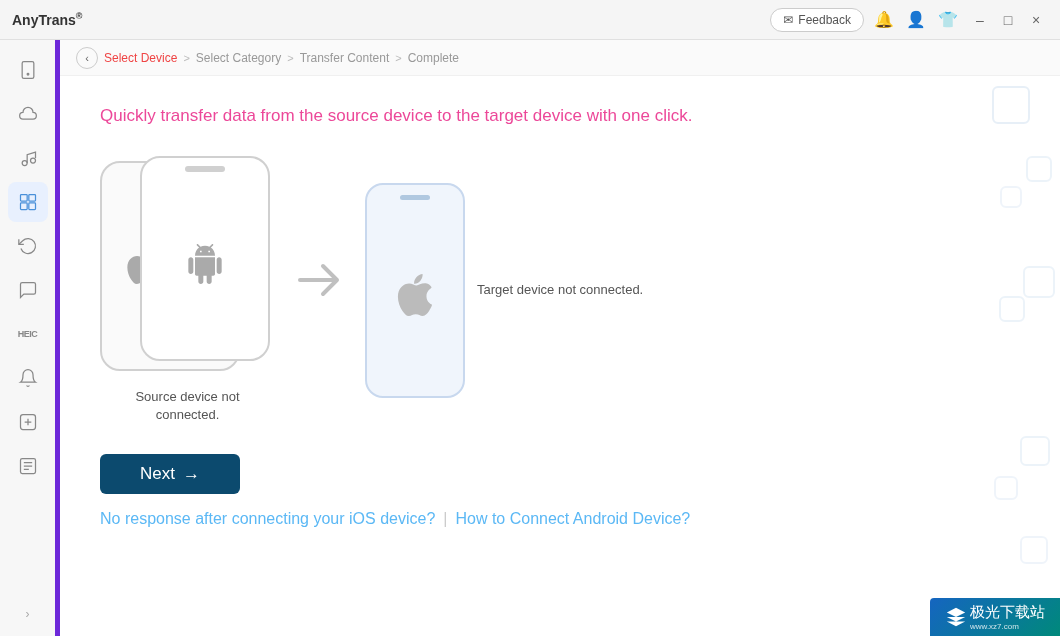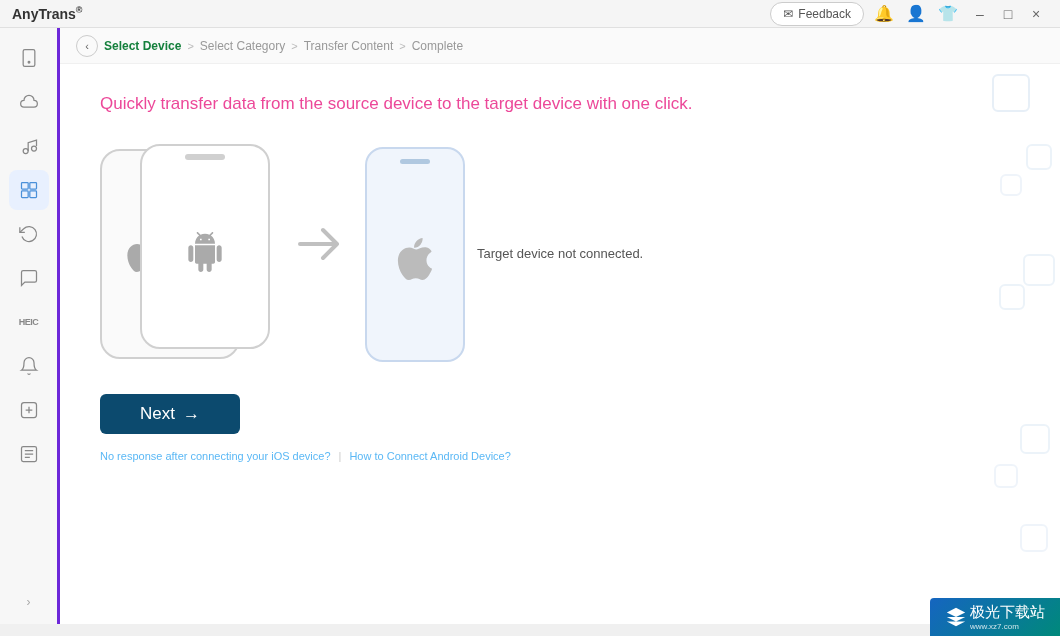--- a/index.html
+++ b/index.html
@@ -7,21 +7,21 @@
       width: 1060px;
       height: 636px;
       font-family: -apple-system, BlinkMacSystemFont, 'Segoe UI', Arial, sans-serif;
       background: #f0f0f0;
       overflow: hidden;
       position: relative;
     }
 
     
     .title-bar {
-      height: 28px;
+      height: 40px;
       background: #f5f5f5;
       display: flex;
       align-items: center;
       justify-content: space-between;
       padding: 0 12px;
       border-bottom: 1px solid #e0e0e0;
       position: relative;
     }
     .title-bar-left {
       display: flex;
@@ -82,21 +82,21 @@
     
     .app-body {
       display: flex;
       height: calc(636px - 40px);
     }
 
     
     .sidebar {
       width: 60px;
       background: #f7f7f7;
-      border-right: 3px solid #6d28d9;
+      border-right: 5px solid #6d28d9;
       display: flex;
       flex-direction: column;
       align-items: center;
       padding: 10px 0;
       gap: 4px;
     }
     .sidebar-icon {
       width: 40px;
       height: 40px;
       display: flex;
@@ -162,22 +162,22 @@
       justify-content: center;
       cursor: pointer;
       color: #666;
       font-size: 11px;
     }
     .breadcrumb-text {
       font-size: 12px;
       color: #999;
     }
     .breadcrumb-text .active-crumb {
-      color: #15803d;
-      font-weight: 700;
+      color: #ef4444;
+      font-weight: 400;
     }
     .breadcrumb-sep {
       color: #bbb;
       font-size: 11px;
     }
 
     
     .main-content {
       flex: 1;
       padding: 30px 40px;
@@ -309,21 +309,21 @@
       font-weight: 500;
       cursor: pointer;
       margin-bottom: 16px;
     }
 
     
     .help-links {
       display: flex;
       align-items: flex-start;
       gap: 8px;
-      font-size: 11px;
+      font-size: 16px;
     }
     .help-link {
       color: #5bb8f5;
       text-decoration: none;
       cursor: pointer;
     }
     .help-sep {
       color: #ccc;
     }
 
@@ -493,20 +493,24 @@
             </div>
 
             <div class="phone-frame phone-front">
               <div class="phone-notch"></div>
 
               <svg style="width:40px;height:40px;fill:#aaa;margin-top:10px;" viewBox="0 0 24 24">
                 <path d="M6 18c0 .55.45 1 1 1h1v3.5c0 .83.67 1.5 1.5 1.5s1.5-.67 1.5-1.5V19h2v3.5c0 .83.67 1.5 1.5 1.5s1.5-.67 1.5-1.5V19h1c.55 0 1-.45 1-1V8H6v10zM3.5 8C2.67 8 2 8.67 2 9.5v7c0 .83.67 1.5 1.5 1.5S5 17.33 5 16.5v-7C5 8.67 4.33 8 3.5 8zm17 0c-.83 0-1.5.67-1.5 1.5v7c0 .83.67 1.5 1.5 1.5s1.5-.67 1.5-1.5v-7c0-.83-.67-1.5-1.5-1.5zm-4.97-5.84l1.3-1.3c.2-.2.2-.51 0-.71-.2-.2-.51-.2-.71 0l-1.48 1.48C13.85 1.23 12.95 1 12 1c-.96 0-1.86.23-2.66.63L7.85.15c-.2-.2-.51-.2-.71 0-.2.2-.2.51 0 .71l1.31 1.31C6.97 3.26 6 5.01 6 7h12c0-1.99-.97-3.75-2.47-4.84zM10 5H9V4h1v1zm5 0h-1V4h1v1z"></path>
               </svg>
             </div>
           </div>
+          <div class="device-label">
+            <span style="white-space:pre-line;">Source device not
+connected.</span>
+          </div>
         </div>
 
         <div class="transfer-arrow">
           <svg width="50" height="40" viewBox="0 0 50 40" fill="none">
             <path d="M5 20H42M42 20L28 6M42 20L28 34" stroke="#c0c0c0" stroke-width="4" stroke-linecap="round" stroke-linejoin="round"></path>
           </svg>
         </div>
 
         <div class="target-device-container">
           <div class="single-phone">

